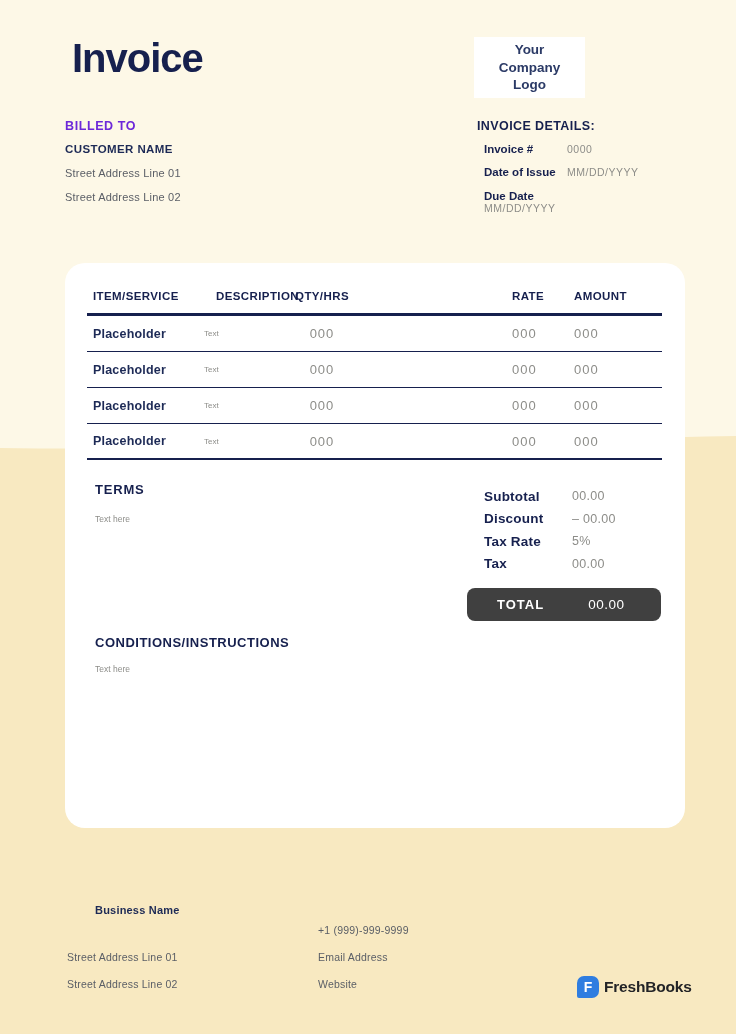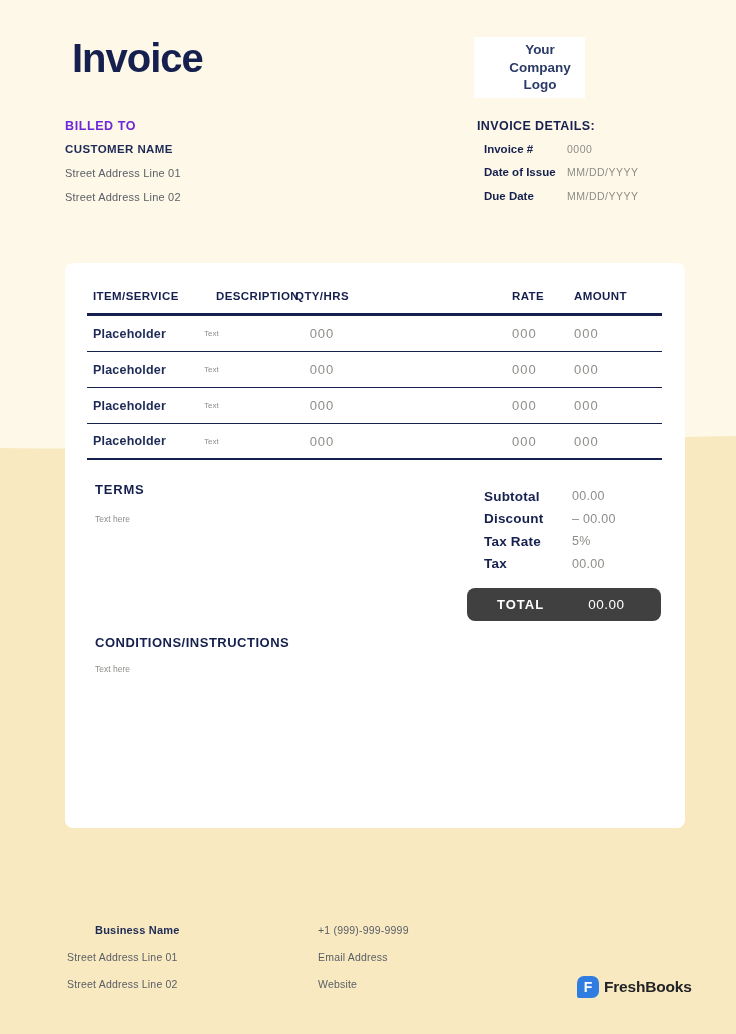--- a/index.html
+++ b/index.html
@@ -33,21 +33,21 @@
   
   .title {
     position: absolute; left: 72px; top: 36px;
     font-size: 40px; font-weight: 700; letter-spacing: -1px;
     color: #16204e; z-index: 2;
   }
   .logo-box {
     position: absolute; left: 474px; top: 37px;
     width: 111px; height: 61px;
     background: #ffffff;
-    display: flex; align-items: center; justify-content: flex-end;
+    display: flex; align-items: center; justify-content: center;
     text-align: center; z-index: 2;
   }
   .logo-box span {
     font-size: 13.5px; font-weight: 700; color: #2b3a66; line-height: 1.3;
     width: 90px;
   }
 
   .billed-heading {
     position: absolute; left: 65px; top: 119px;
     font-size: 12.5px; font-weight: 700; letter-spacing: 0.6px; color: #6d28d9;
@@ -60,29 +60,29 @@
   .billed-addr2 { position: absolute; left: 65px; top: 191px; }
   .muted-line { font-size: 11px; color: #5a5e66; letter-spacing: 0.2px; }
 
   .details-heading {
     position: absolute; left: 477px; top: 119px;
     font-size: 12.5px; font-weight: 700; letter-spacing: 0.4px; color: #16204e;
   }
   .detail-row { position: absolute; left: 477px; width: 230px; display: flex; margin-left: 7px; }
   .detail-row.r0 { top: 143px; }
   .detail-row.r1 { top: 166px; }
-  .detail-row.r2 { top: 190px; }
+  .detail-row.r2 { top: 190px; flex-direction: column; }
   .detail-label { width: 83px; font-size: 11.5px; font-weight: 700; color: #16204e; }
   .detail-value { font-size: 10.5px; color: #8d8d89; letter-spacing: 0.5px; }
 
   
   .card {
     position: absolute; left: 65px; top: 263px;
     width: 620px; height: 565px;
-    background: #ffffff; border-radius: 8px;
+    background: #ffffff; border-radius: 20px;
     z-index: 1;
   }
 
   .inv-table { position: absolute; left: 22px; top: 0; width: 575px; }
   .tgrid {
     display: grid;
     grid-template-columns: 117px 68px 100px 1fr 62px 88px;
     align-items: center;
   }
   .thead { padding-top: 27px; padding-bottom: 11px; border-bottom: 3px solid #16204e; }
@@ -126,21 +126,21 @@
   }
 
   .cond-heading {
     position: absolute; left: 30px; top: 372px;
     font-size: 13px; font-weight: 700; letter-spacing: 0.5px; color: #16204e;
   }
   .cond-text { position: absolute; left: 30px; top: 401px; font-size: 8.5px; color: #8d8d89; }
 
   
   .footer-item { position: absolute; z-index: 1; }
-  .biz-name { left: 67px; top: 924px; font-size: 11px; font-weight: 700; color: #1d2a56; letter-spacing: 0.2px; padding-left: 28px; }
+  .biz-name { left: 67px; top: 904px; font-size: 11px; font-weight: 700; color: #1d2a56; letter-spacing: 0.2px; padding-left: 28px; }
   .f-addr1 { left: 67px; top: 951px; }
   .f-addr2 { left: 67px; top: 978px; }
   .f-phone { left: 318px; top: 924px; }
   .f-email { left: 318px; top: 951px; }
   .f-web   { left: 318px; top: 978px; }
   .f-muted { font-size: 10.5px; color: #5a5e66; letter-spacing: 0.2px; }
 
   .brand { position: absolute; left: 577px; top: 976px; display: flex; align-items: center; z-index: 1; }
   .brand-icon {
     width: 22px; height: 22px;

